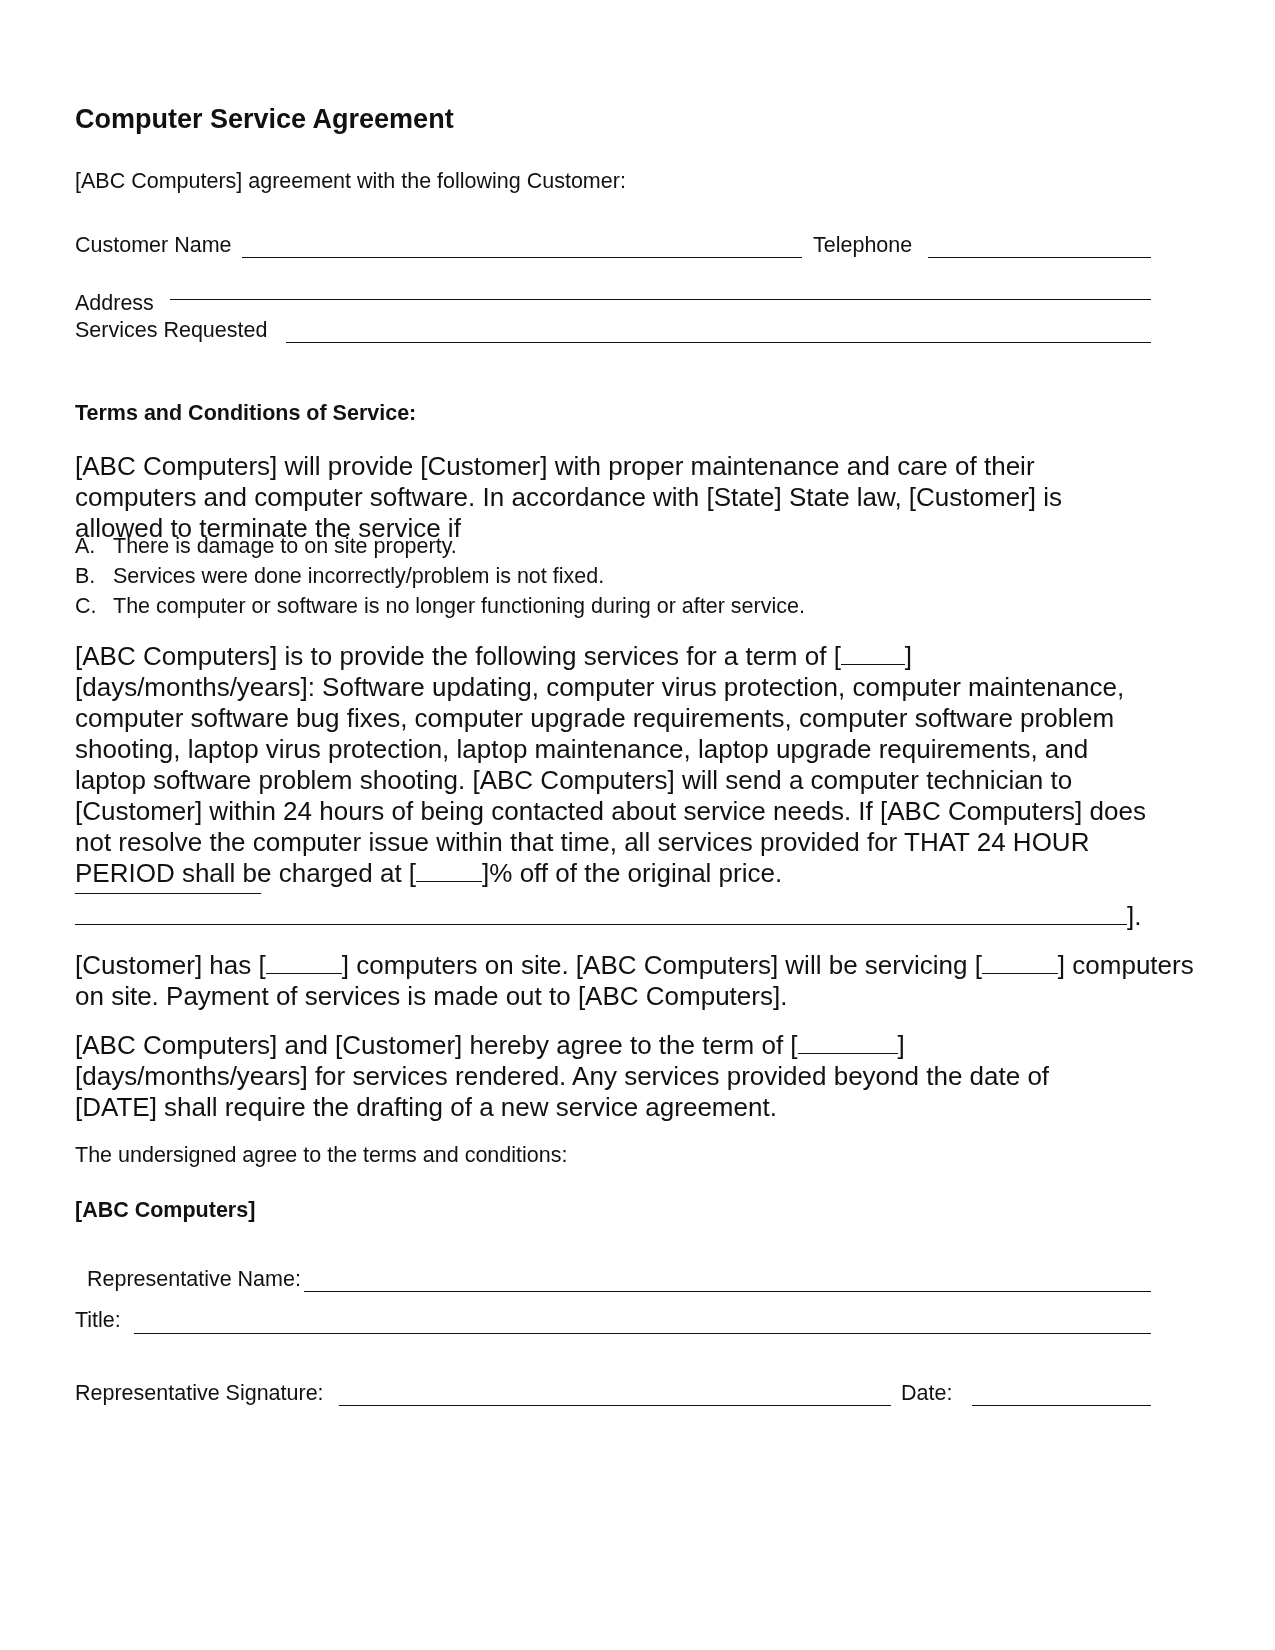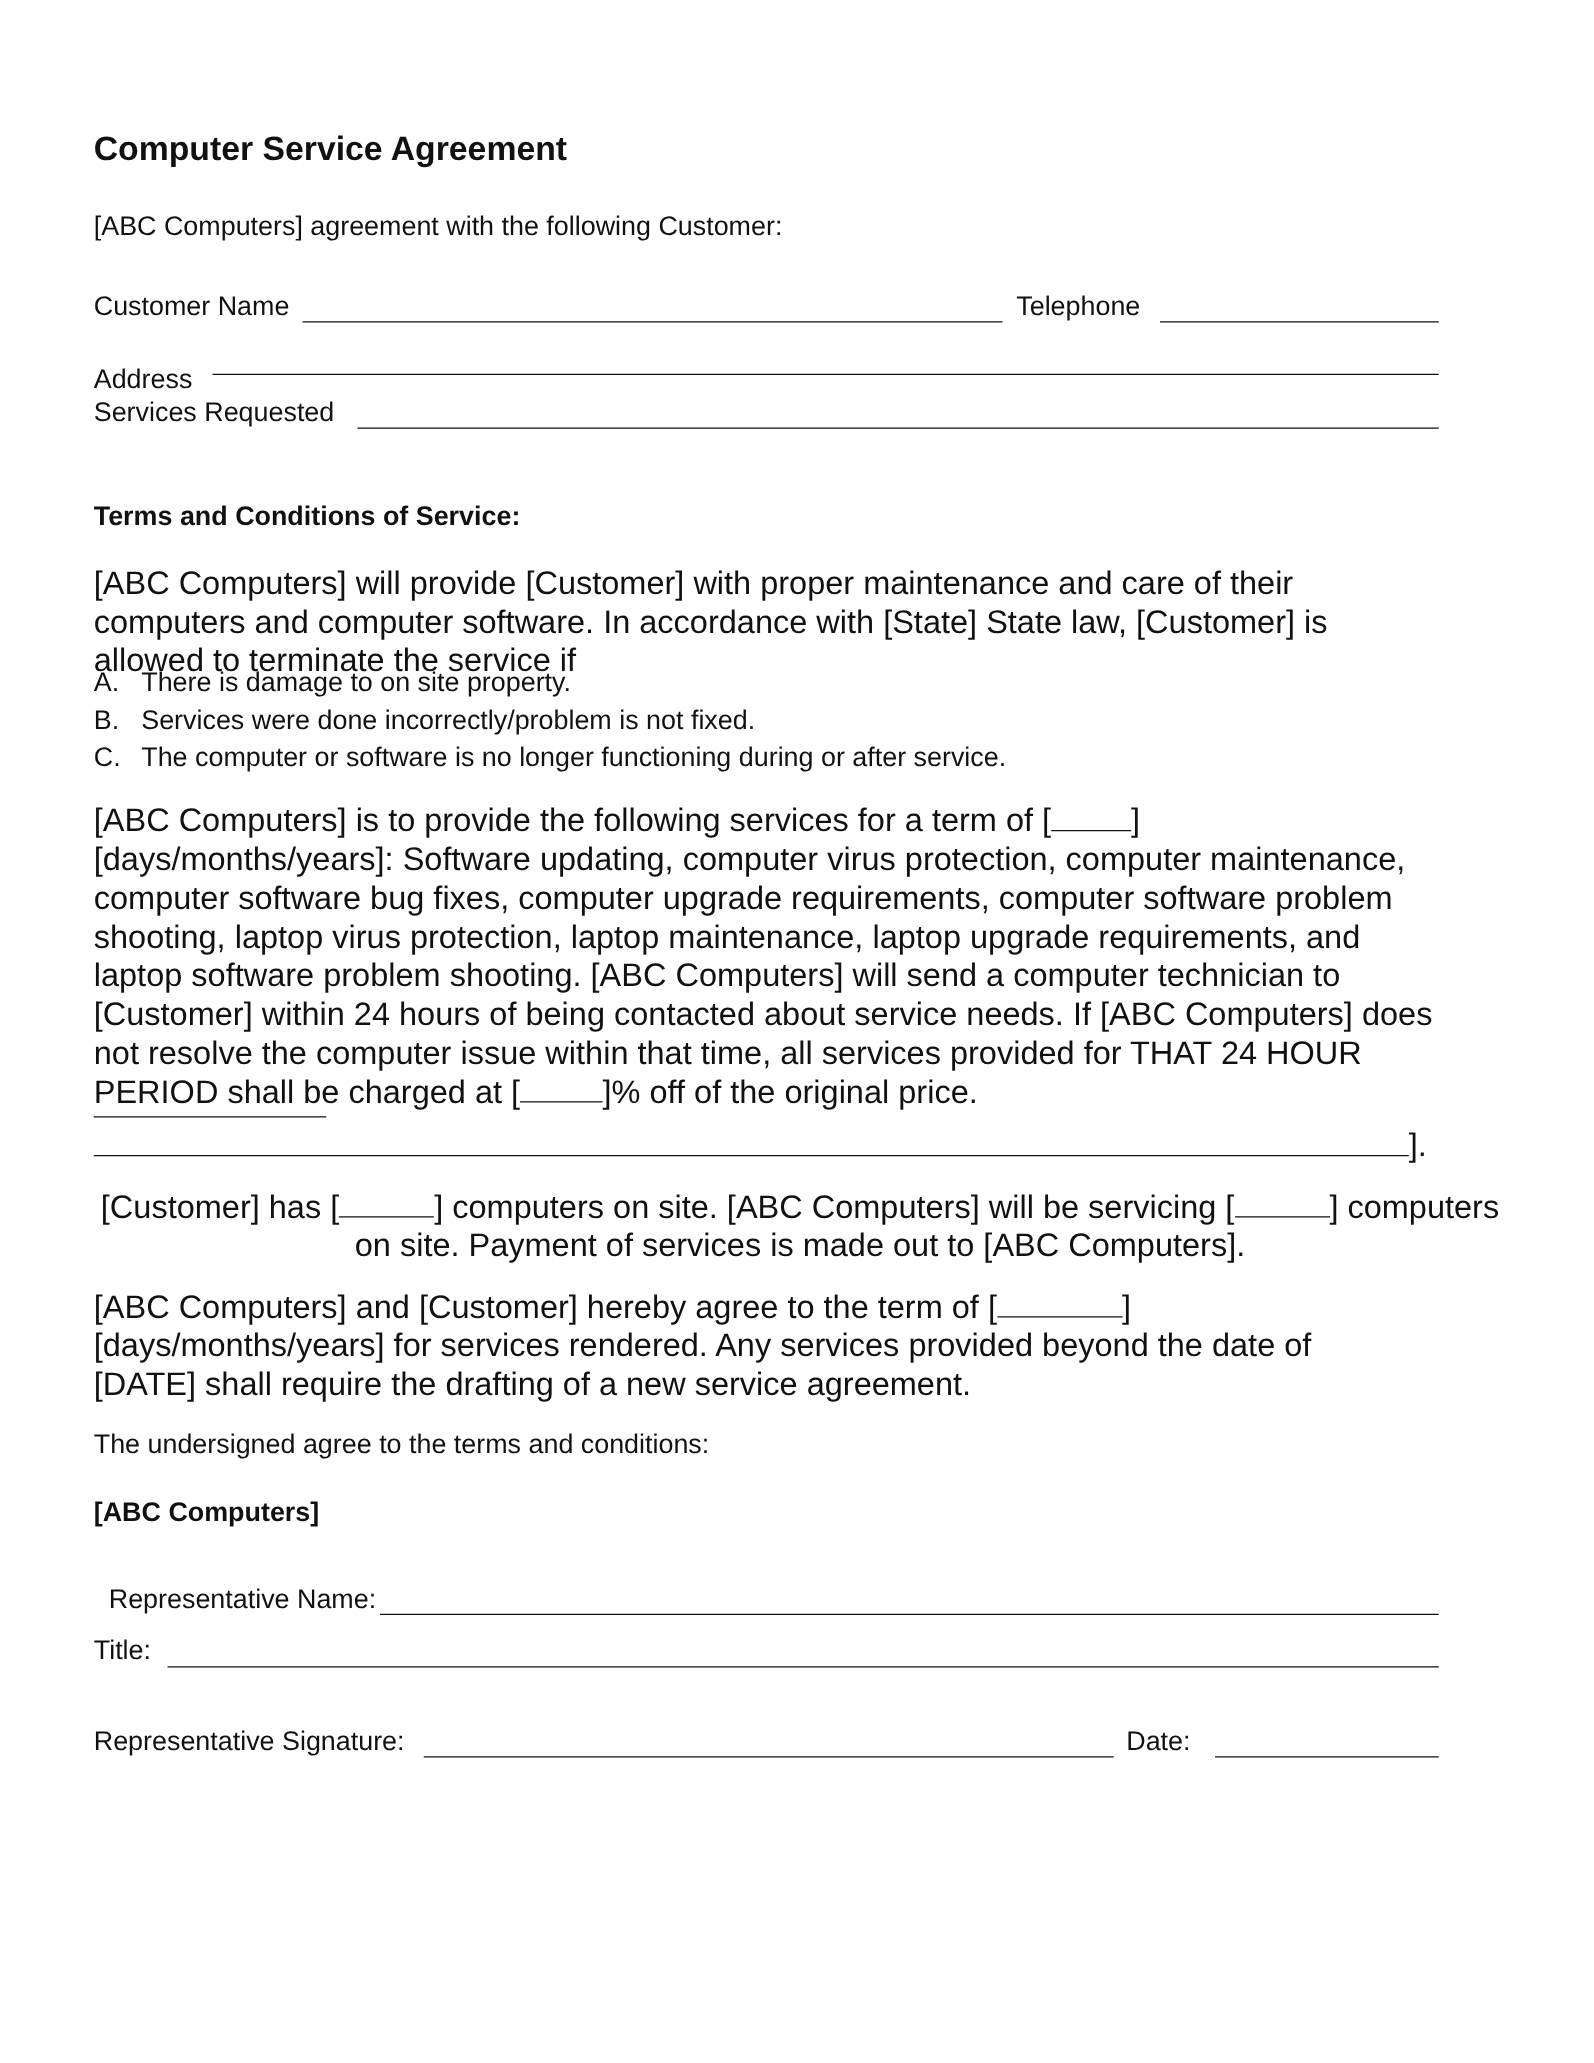--- a/index.html
+++ b/index.html
@@ -48,21 +48,21 @@
   </div>
 
   <div class="para" style="top:641px; width:1075px;">
     <span>[ABC Computers] is to provide the following services for a term of [</span><span class="blank" style="width:64px;"></span><span>] [days/months/years]: Software updating, computer virus protection, computer maintenance, computer software bug fixes, computer upgrade requirements, computer software problem shooting, laptop virus protection, laptop maintenance, laptop upgrade requirements, and laptop software problem shooting. [ABC Computers] will send a computer technician to [Customer] within 24 hours of being contacted about service needs. If [ABC Computers] does not resolve the computer issue within that time, all services provided for THAT 24 HOUR PERIOD shall be charged at [</span><span class="blank" style="width:66px;"></span><span>]% off of the original price.</span>
   </div>
 
   <div class="para" style="top:870px;">
     <span class="blank" style="width:186px;"></span><br><span class="blank" style="width:1052px;"></span><span>].</span>
   </div>
 
-  <div class="para" style="top:950px;text-align:center;">
+  <div class="para" style="top:950px;">
     <span>[Customer] has [</span><span class="blank" style="width:76px;"></span><span>] computers on site. [ABC Computers] will be servicing [</span><span class="blank" style="width:76px;"></span><span>] computers on site. Payment of services is made out to [ABC Computers].</span>
   </div>
 
   <div class="para" style="top:1030px; width:1050px;">
     <span>[ABC Computers] and [Customer] hereby agree to the term of [</span><span class="blank" style="width:100px;"></span><span>] [days/months/years] for services rendered. Any services provided beyond the date of [DATE] shall require the drafting of a new service agreement.</span>
   </div>
 
   <div class="t" style="top:1140px;">The undersigned agree to the terms and conditions:</div>
 
   <div class="t b" style="top:1195px;">[ABC Computers]</div>

